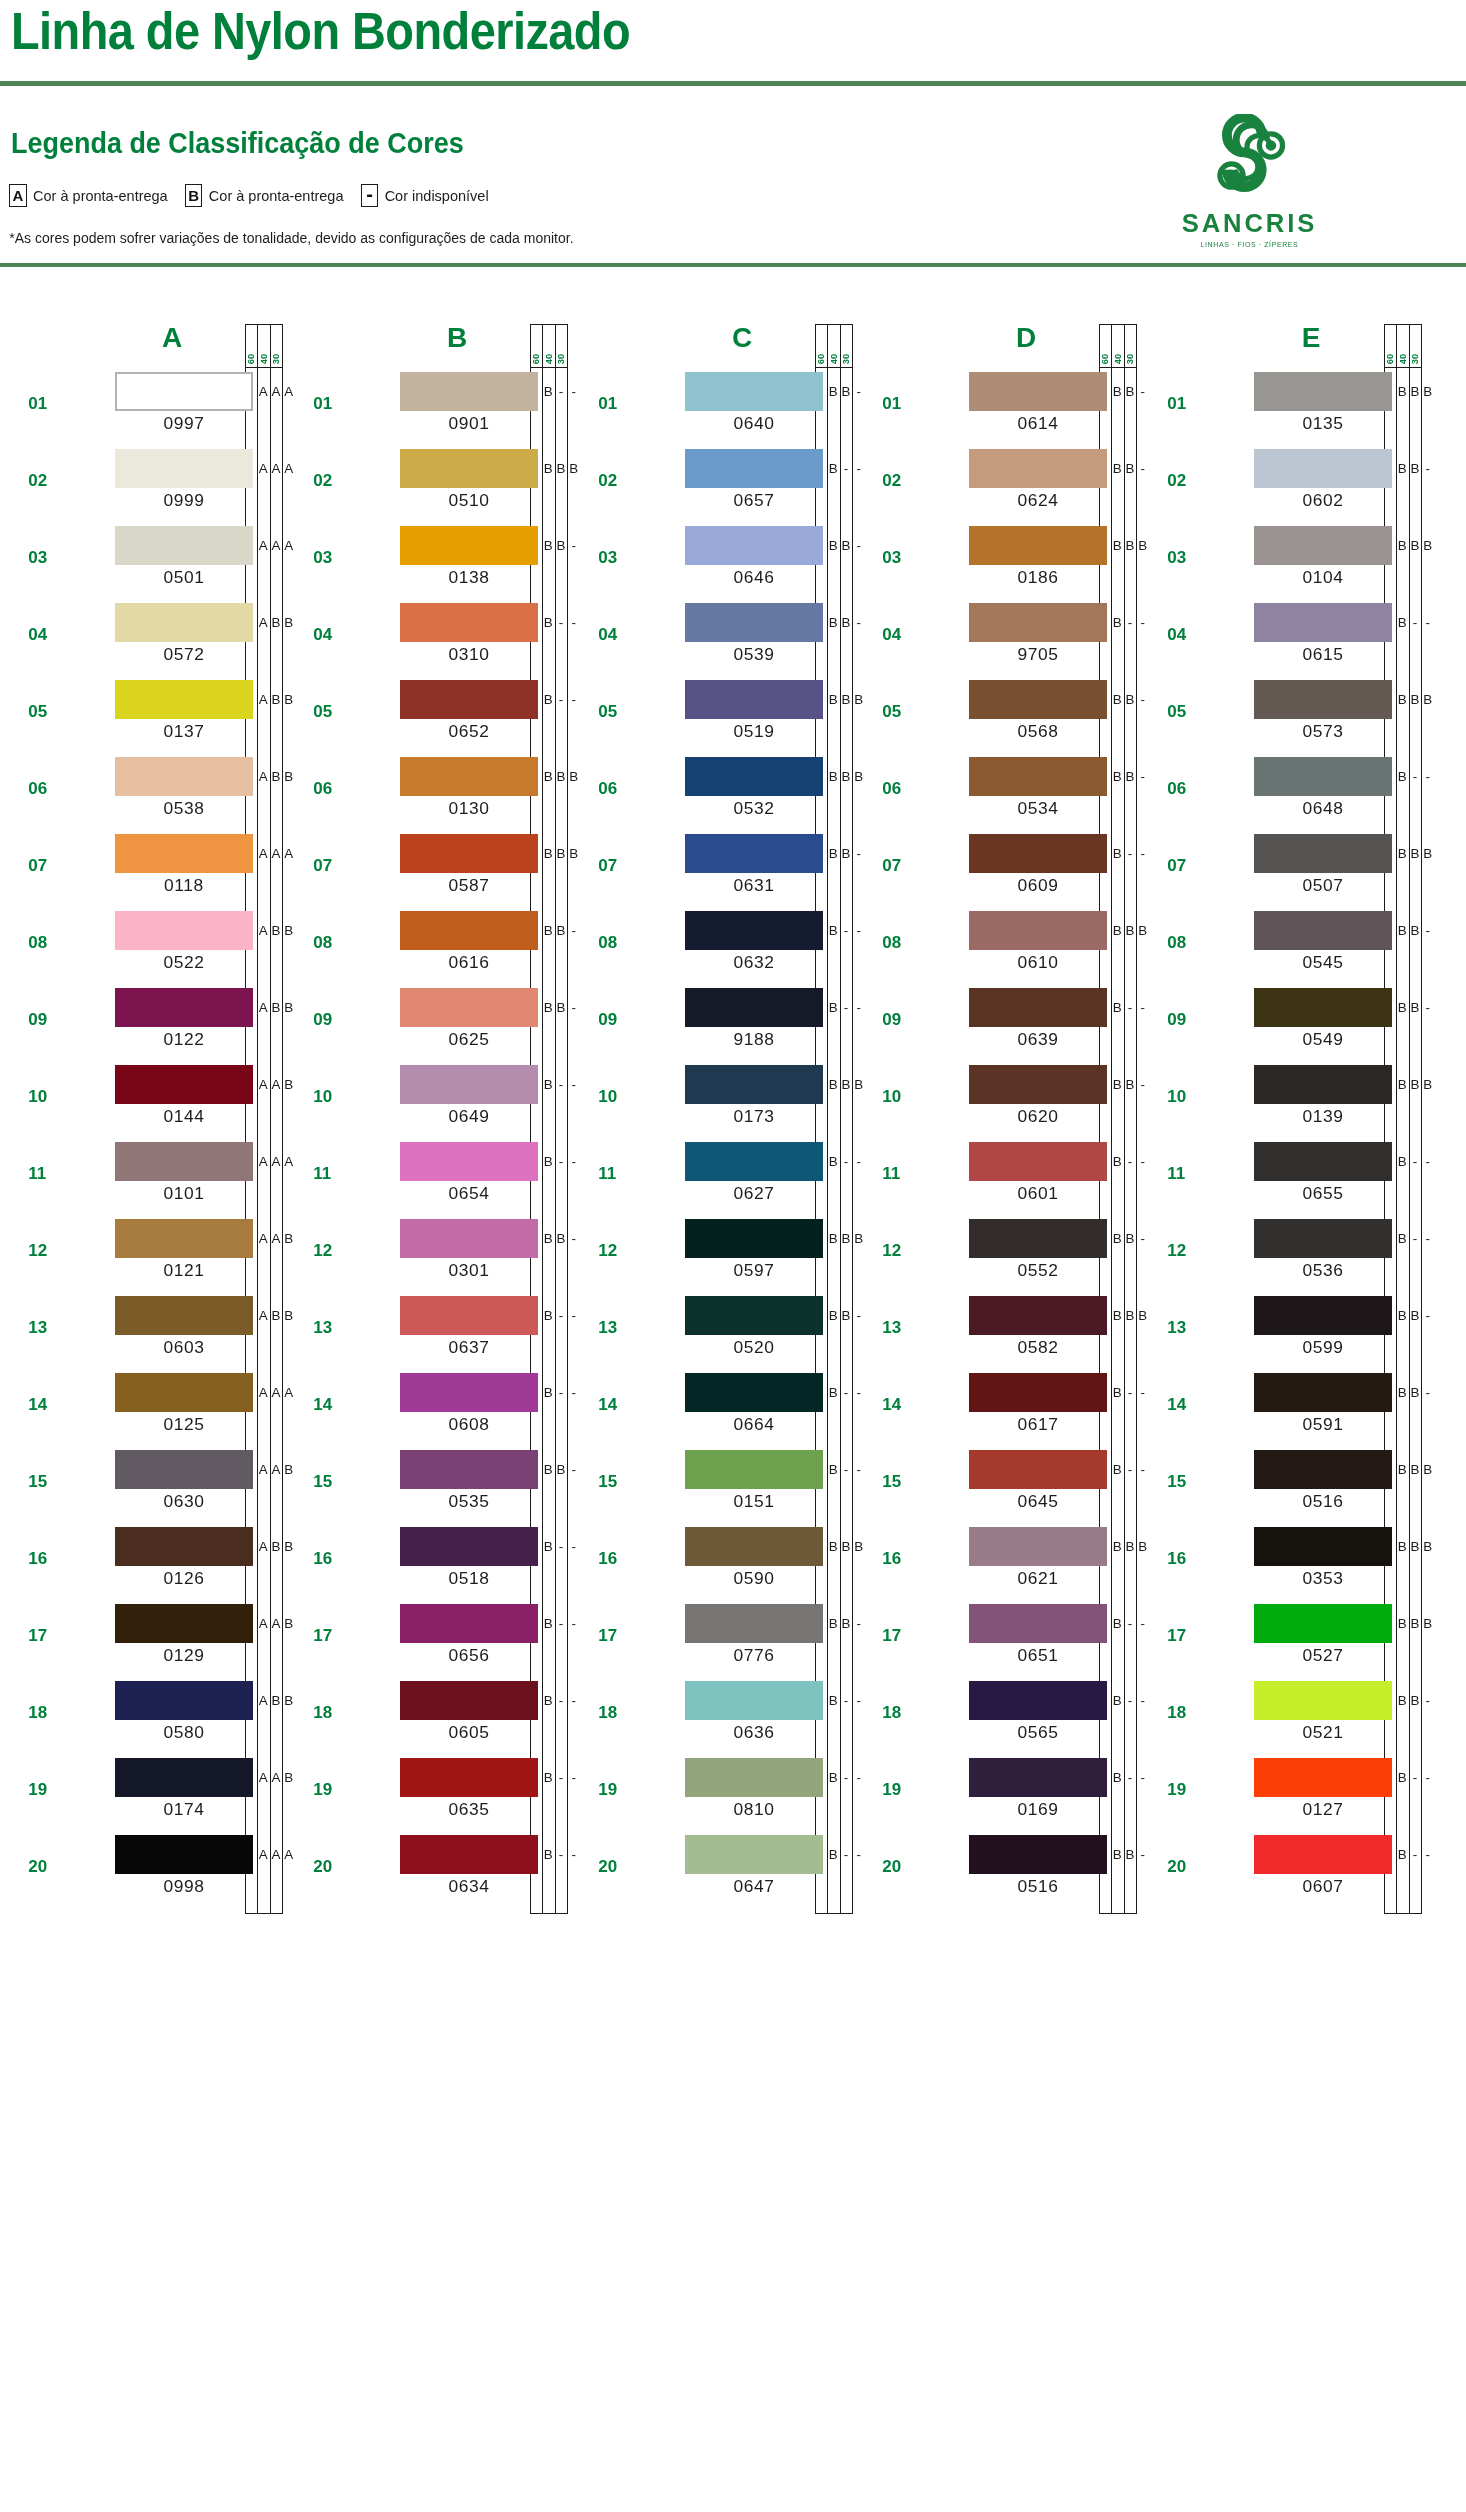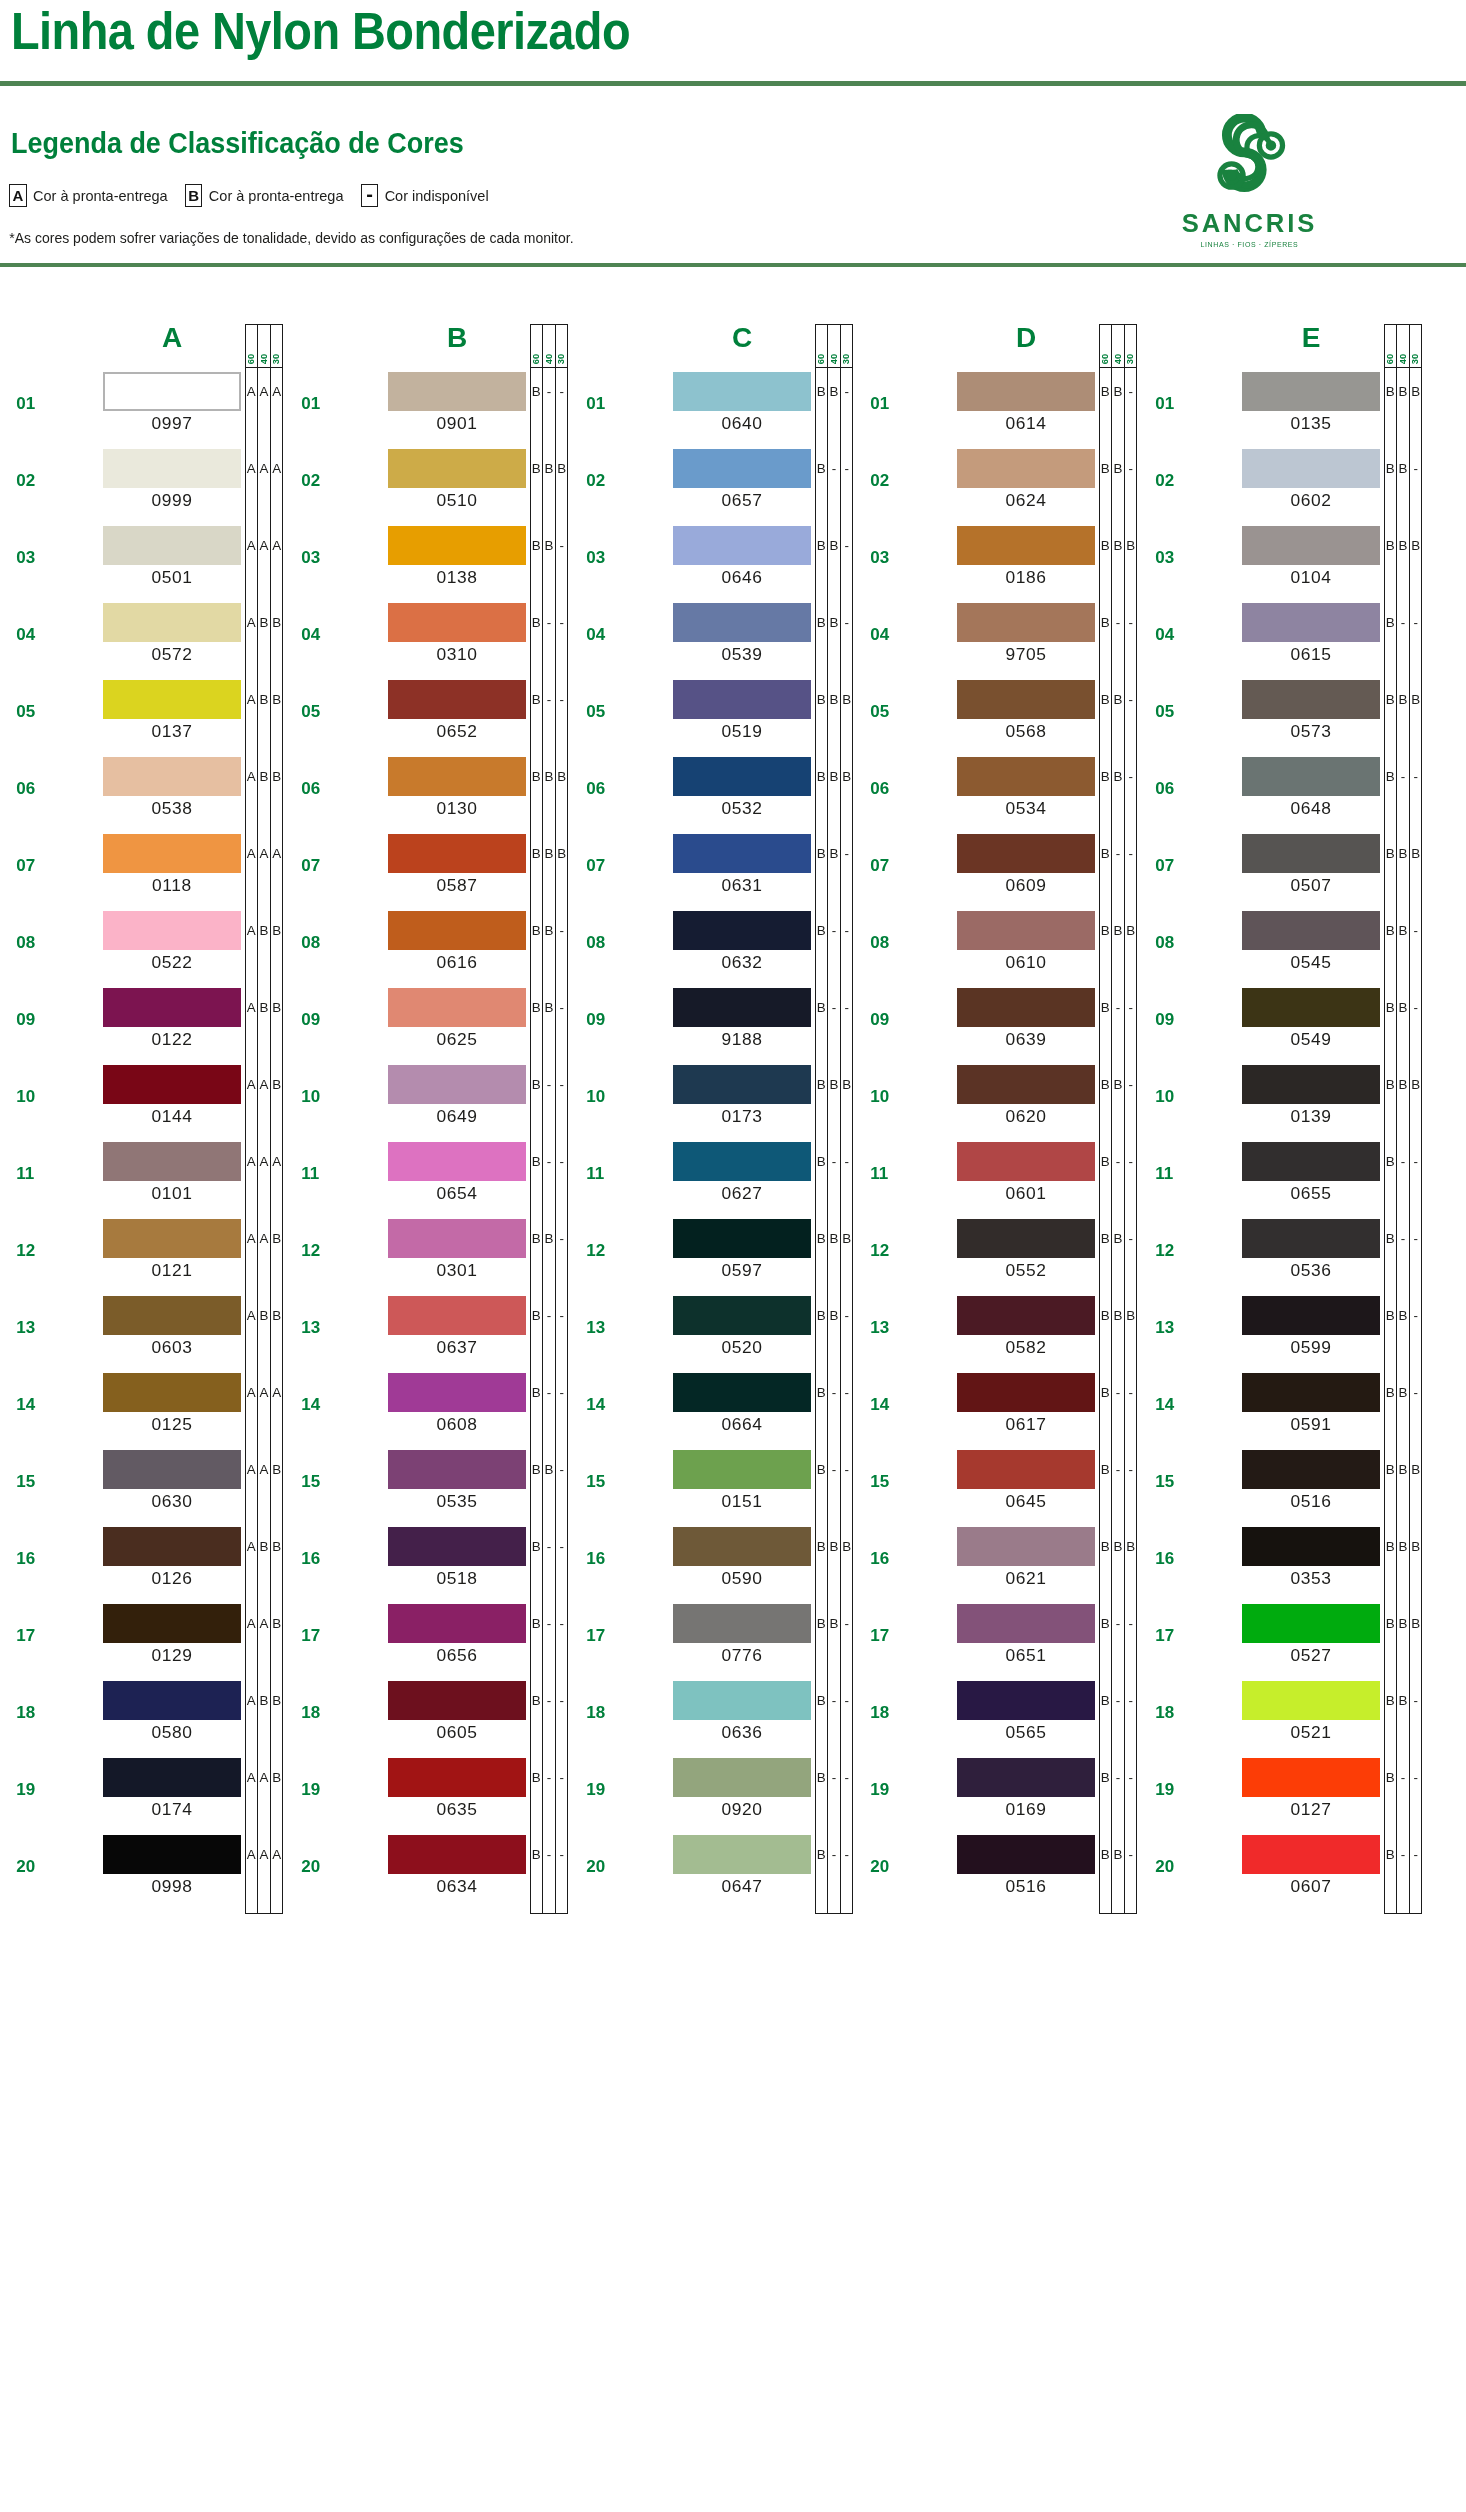--- a/index.html
+++ b/index.html
@@ -90,21 +90,21 @@
     width:38px;
     border:1.5px solid #1b1b1b;border-top:none;
     box-sizing:border-box;
     display:flex;
   }
   .avail-track .tcol{
     flex:1;border-right:1.5px solid #1b1b1b;box-sizing:border-box;
   }
   .avail-track .tcol:last-child{border-right:none;}
 
-  .rows{position:absolute;top:60px;left:0;width:285px;}
+  .rows{position:absolute;top:60px;left:12px;width:285px;}
   .row-inner{position:relative;height:77px;}
   .rownum{
     position:absolute;left:16.3px;top:25.6px;
     font-size:17px;font-weight:bold;color:#00803b;
   }
   .swatch{
     position:absolute;left:103px;top:3.5px;
     width:138px;height:39px;
   }
   .swatch.empty{border:2.3px solid #b3b3b3;box-sizing:border-box;background:#fff;}
@@ -810,21 +810,21 @@
             <div class="code">0636</div>
             <div class="avails">
               <span>B</span>
               <span>-</span>
               <span>-</span>
             </div>
           </div>
           <div class="row-inner">
             <div class="rownum">19</div>
             <div class="swatch" style="background: rgb(147, 165, 125);"></div>
-            <div class="code">0920</div>
+            <div class="code">0810</div>
             <div class="avails">
               <span>B</span>
               <span>-</span>
               <span>-</span>
             </div>
           </div>
           <div class="row-inner">
             <div class="rownum">20</div>
             <div class="swatch" style="background: rgb(163, 188, 145);"></div>
             <div class="code">0647</div>

